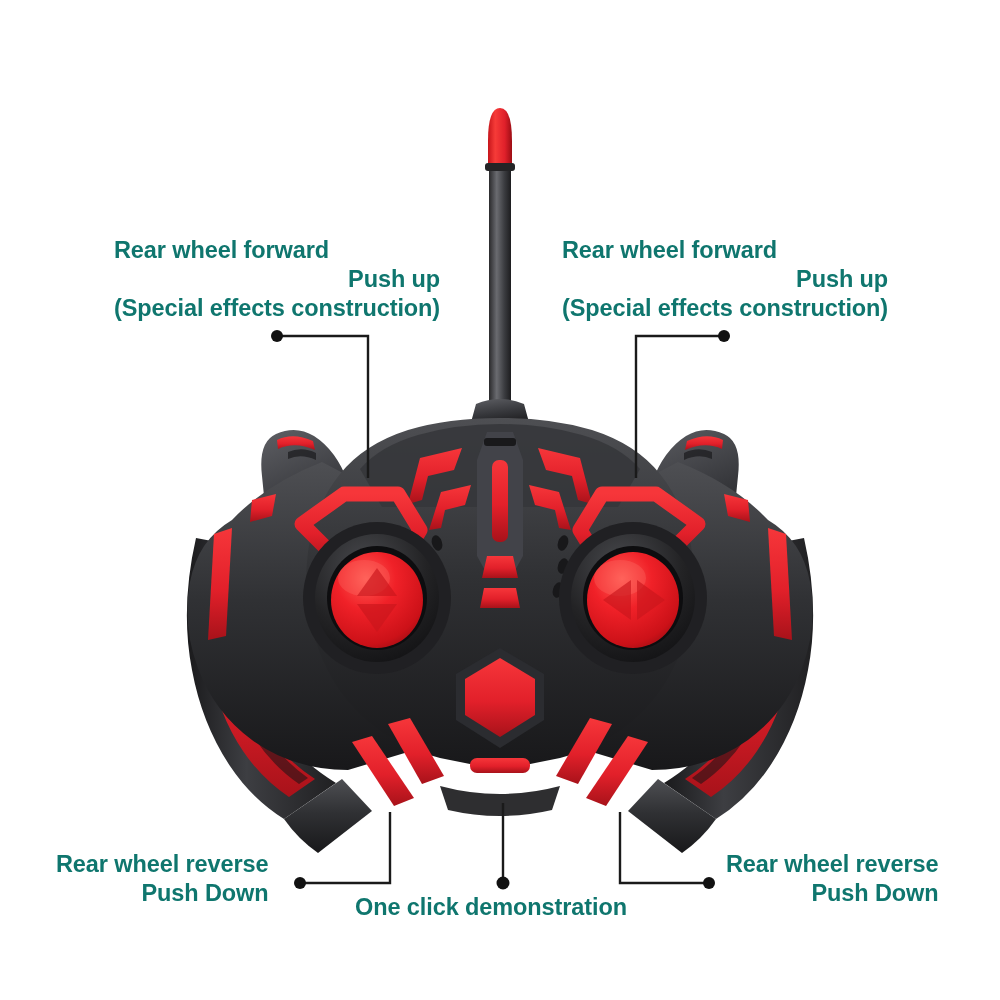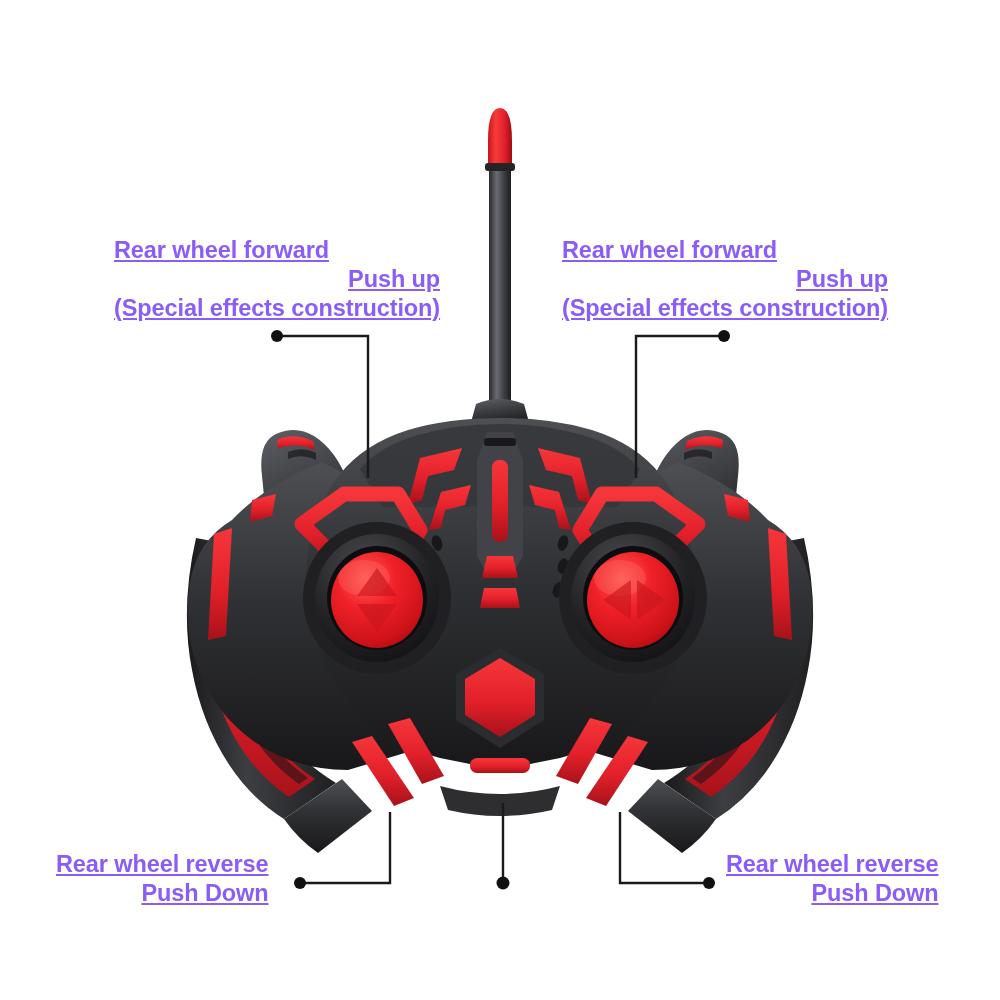--- a/index.html
+++ b/index.html
@@ -13,28 +13,27 @@
   }
   #stage {
     position: relative;
     width: 1000px;
     height: 1000px;
     background: #ffffff;
     overflow: hidden;
   }
   .callout {
     position: absolute;
-    color: #8b5cf6;
+    color: #0f766e;
     font-family: "Liberation Sans", sans-serif;
     font-weight: bold;
     font-size: 23.5px;
     line-height: 29px;
     white-space: nowrap;
     letter-spacing: -0.1px;
-    text-decoration: underline;
   }
   .callout .line2 { display: block; text-align: right; }
   .callout .line3 { display: block; }
 
   #leaders {
     position: absolute;
     left: 0; top: 0;
     width: 1000px;
     height: 1000px;
     pointer-events: none;
@@ -258,19 +257,22 @@
     <span class="line1">Rear wheel forward</span>
     <span class="line2">Push up</span>
     <span class="line3">(Special effects construction)</span>
   </div>
 
   <div class="callout" style="left:56px; top:850px;">
     <span class="line1">Rear wheel reverse</span>
     <span class="line2">Push Down</span>
   </div>
 
+  <div class="callout" style="left:355px; top:893px;">
+    <span class="line1">One click demonstration</span>
+  </div>
 
   <div class="callout" style="left:726px; top:850px;">
     <span class="line1">Rear wheel reverse</span>
     <span class="line2">Push Down</span>
   </div>
 
 </div>
 
 </body></html>

